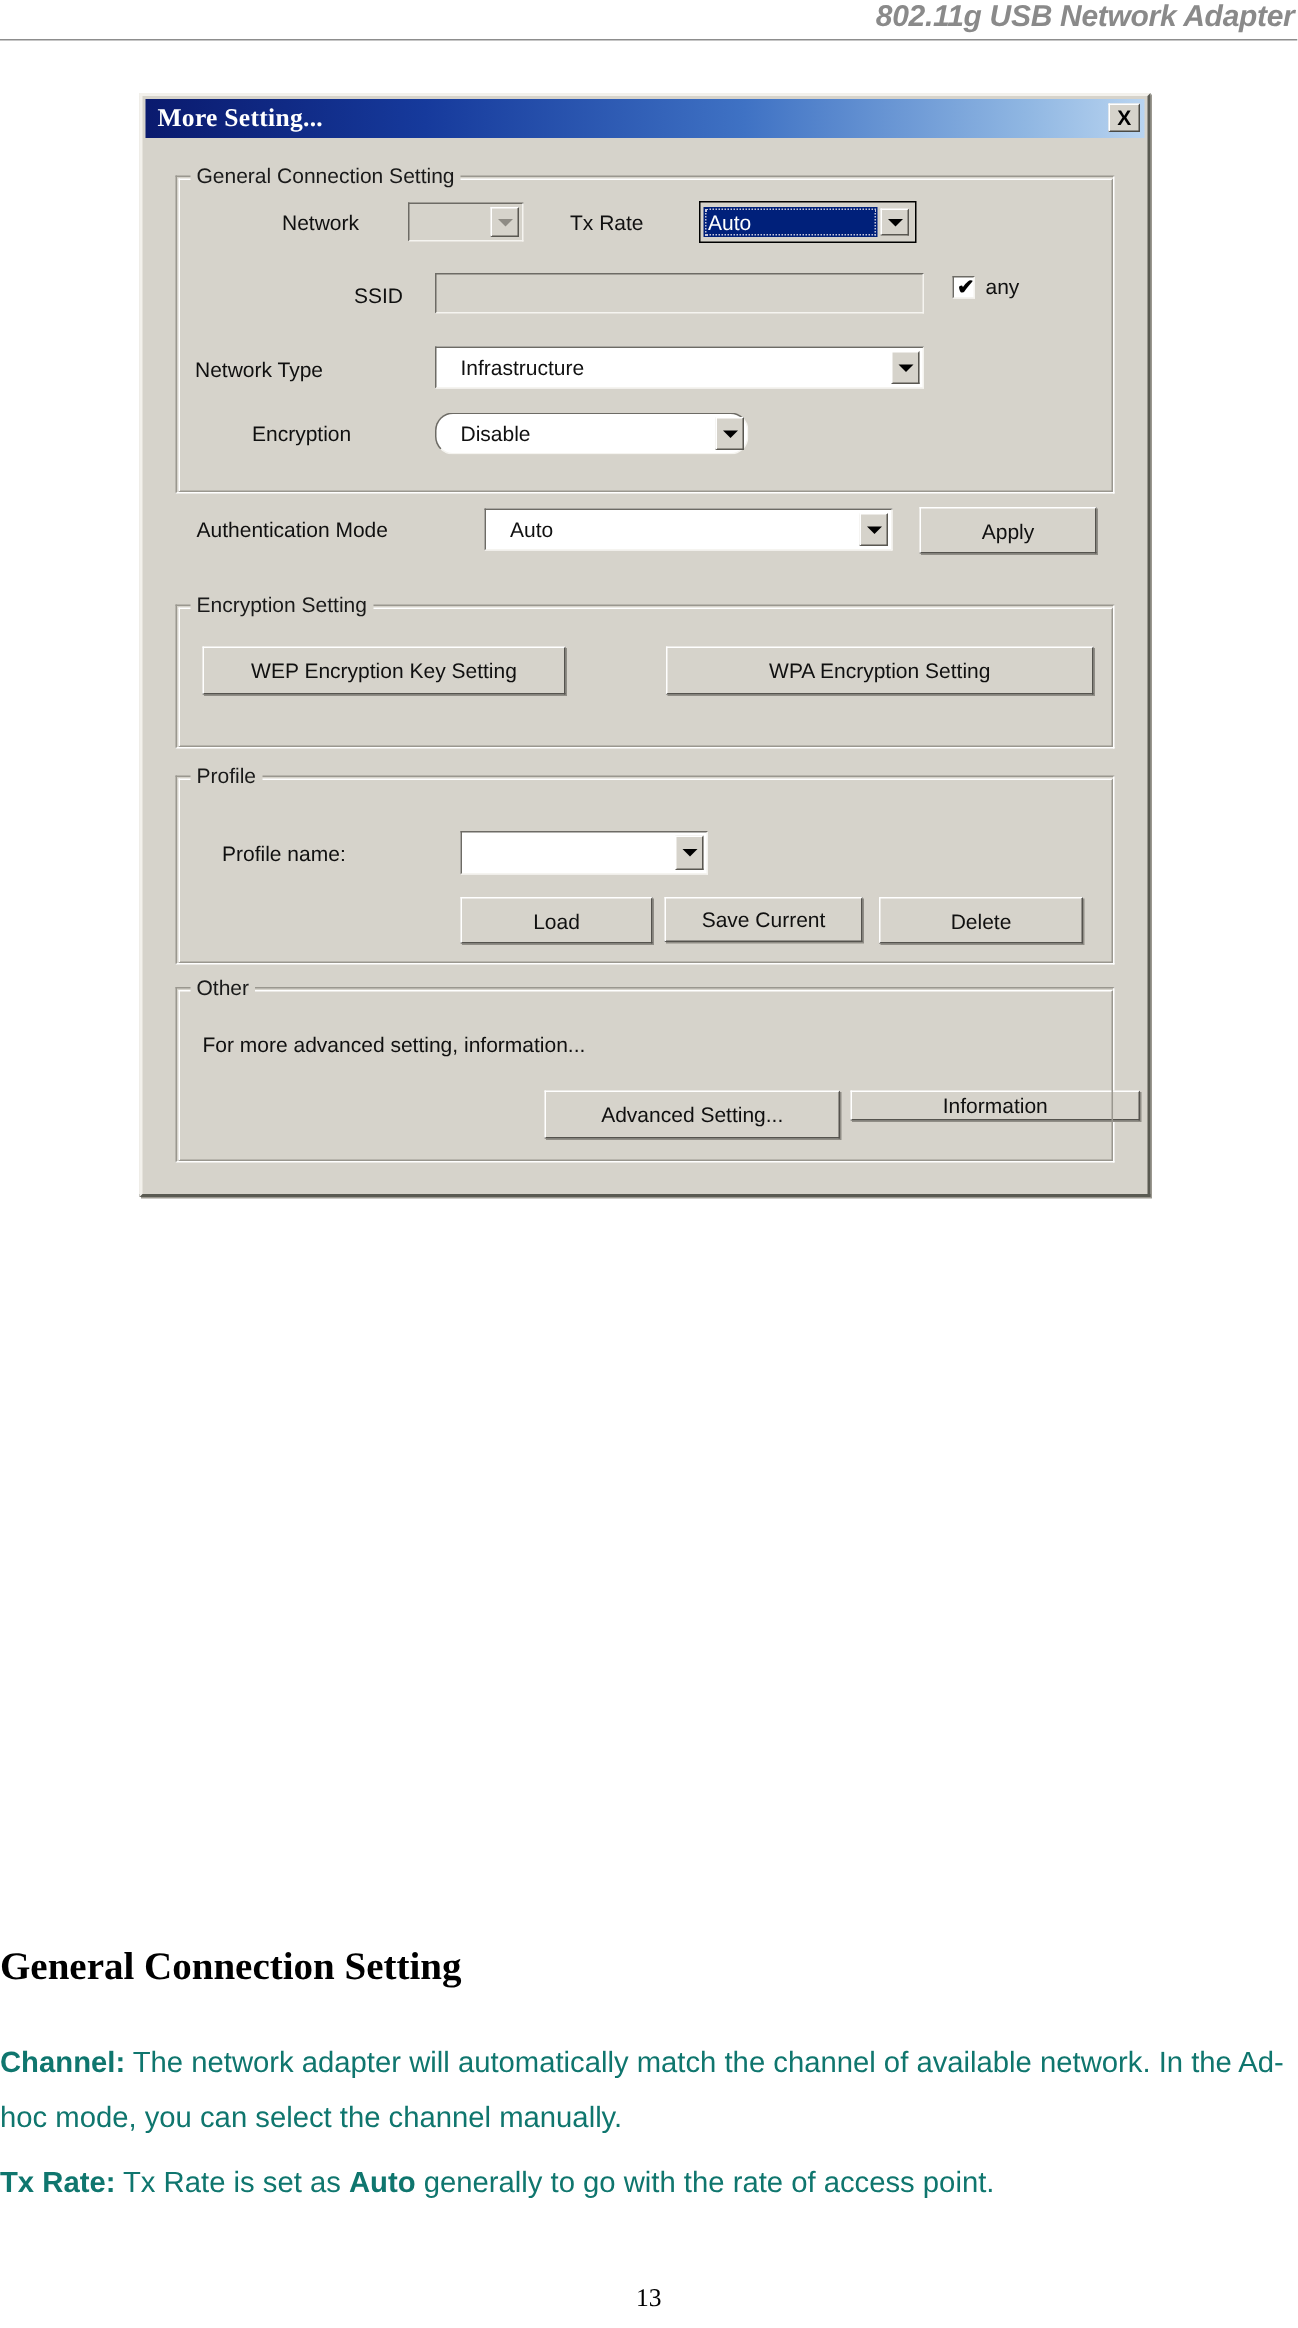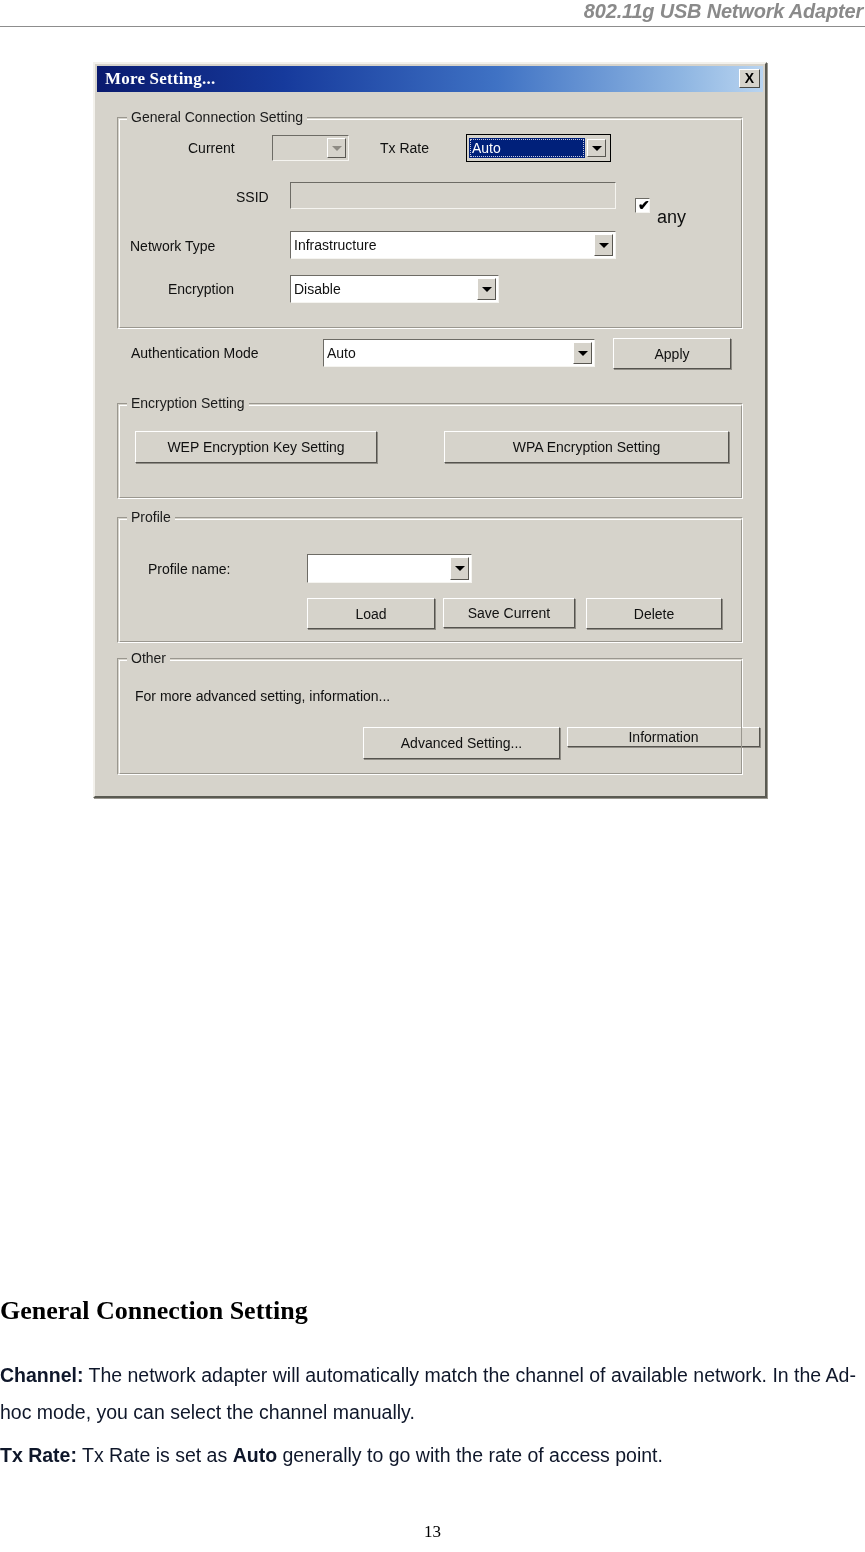--- a/index.html
+++ b/index.html
@@ -144,21 +144,21 @@
     border-left: 1px solid #6d6b65;
     border-right: 1px solid #f5f4f0;
     border-bottom: 1px solid #f5f4f0;
     box-sizing: border-box;
     display: flex;
     align-items: center;
     cursor: default;
   }
   .combo .combo-text {
     flex: 1;
-    padding-left: 3px;
+    padding-left: 16px;
     font-size: 14px;
     color: #101010;
     white-space: nowrap;
     overflow: hidden;
   }
   .combo-arrow {
     width: 19px;
     height: calc(100% - 4px);
     margin-right: 2px;
     background: #d6d3cb;
@@ -264,25 +264,24 @@
   .checkbox-box .tick {
     position: absolute;
     left: 2px;
     top: -1px;
     font-size: 14px;
     line-height: 15px;
     color: #000000;
     font-weight: bold;
   }
   .checkbox-label {
-    font-size: 18px;
+    font-size: 14px;
     color: #101010;
     margin-left: 7px;
     white-space: nowrap;
-    margin-top: 24px;
   }
 
   
   .static-text {
     position: absolute;
     font-size: 14px;
     color: #101010;
     white-space: nowrap;
   }
 
@@ -297,21 +296,21 @@
     color: #000000;
     white-space: nowrap;
   }
   .doc-para {
     position: absolute;
     left: 0px;
     width: 865px;
     font-family: "Liberation Sans", sans-serif;
     font-size: 19.5px;
     line-height: 37px;
-    color: #0f172a;
+    color: #0f766e;
   }
   #para-channel { top: 1357px; }
   #para-txrate  { top: 1437px; }
   .doc-para b { font-weight: bold; }
 
   #page-number {
     position: absolute;
     left: 0px;
     top: 1522px;
     width: 865px;
@@ -332,21 +331,21 @@
 <div id="dialog">
 
   <div id="titlebar">
     <div id="titlebar-text">More Setting...</div>
     <div id="close-button">X</div>
   </div>
 
   <div class="groupbox" style="left:22px; top:53px; width:626px; height:212px;">
     <span class="group-title">General Connection Setting</span>
 
-    <span class="lbl" style="left:70px; top:22px;">Current</span>
+    <span class="lbl" style="left:70px; top:22px;">Network</span>
     <div class="combo disabled" style="left:154px; top:17px; width:77px; height:26px;">
       <span class="combo-text"></span>
       <span class="combo-arrow">
           <span class="tri"></span>
         </span>
     </div>
 
     <span class="lbl" style="left:262px; top:22px;">Tx Rate</span>
     <div class="combo focused" style="left:348px; top:16px; width:145px; height:28px;">
       <span class="combo-text">Auto</span>
@@ -366,21 +365,21 @@
 
     <span class="lbl" style="left:12px; top:120px;">Network Type</span>
     <div class="combo" style="left:172px; top:113px; width:326px; height:28px;">
       <span class="combo-text">Infrastructure</span>
       <span class="combo-arrow">
           <span class="tri"></span>
         </span>
     </div>
 
     <span class="lbl" style="left:50px; top:163px;">Encryption</span>
-    <div class="combo" style="left:172px; top:157px; width:209px; height:28px;">
+    <div class="combo" style="left:172px; top:157px; width:209px; height:28px;border-radius:12px;">
       <span class="combo-text">Disable</span>
       <span class="combo-arrow">
           <span class="tri"></span>
         </span>
     </div>
   </div>
 
   <span class="lbl" style="left:36px; top:281px;">Authentication Mode</span>
   <div class="combo" style="left:228px; top:275px; width:272px; height:28px;">
     <span class="combo-text">Auto</span>

